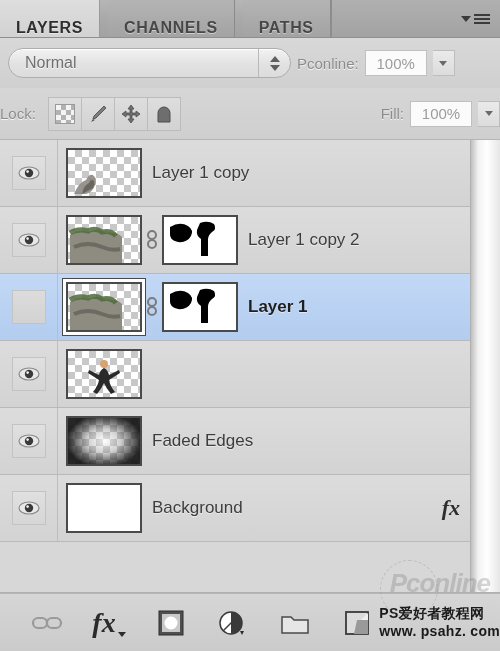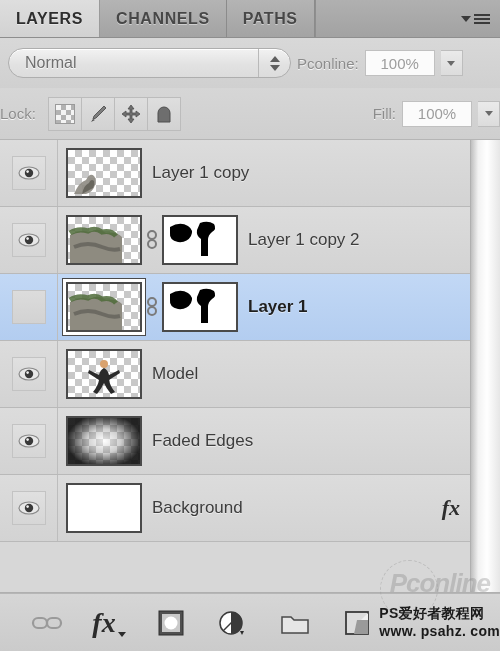--- a/index.html
+++ b/index.html
@@ -27,39 +27,40 @@
     height: 38px;
     background: linear-gradient(to bottom, #b6b6b6 0%, #a9a9a9 50%, #a2a2a2 100%);
     display: flex;
     align-items: stretch;
     position: relative;
     border-bottom: 1px solid #8e8e8e;
     flex: 0 0 auto;
   }
   .tab {
     display: flex;
-    align-items: center;
+    align-items: flex-end;
     justify-content: center;
     padding: 0 16px;
     font-size: 16px;
     font-weight: bold;
     letter-spacing: 0.6px;
     color: #3c3c3c;
     border-right: 1px solid #8b8b8b;
     text-shadow: 0 1px 0 rgba(255,255,255,0.45);
     cursor: default;
   }
   .tab.active {
     background: linear-gradient(to bottom, #dedede 0%, #d2d2d2 100%);
     color: #2e2e2e;
     border-right: 1px solid #9a9a9a;
   }
   .tab.inactive {
     background: linear-gradient(to bottom, #b4b4b4 0%, #a3a3a3 100%);
     color: #474747;
+    margin-left: 8px;
   }
   .tabfill {
     flex: 1;
     background: linear-gradient(to bottom, #b0b0b0 0%, #a2a2a2 100%);
     display: flex;
     align-items: center;
     justify-content: flex-end;
     padding-right: 10px;
     border-left: 1px solid #8e8e8e;
   }
@@ -129,21 +130,21 @@
     border-right: 5px solid transparent;
     border-top: 6px solid #5e5e5e;
   }
   .fieldlabel {
     font-size: 15px;
     color: #8c8c8c;
     text-shadow: 0 1px 0 rgba(255,255,255,0.8);
     white-space: nowrap;
   }
   .numfield {
-    width: 70px;
+    width: 62px;
     height: 26px;
     background: #fbfbfb;
     border: 1px solid #c0c0c0;
     display: flex;
     align-items: center;
     justify-content: center;
     font-size: 15px;
     color: #9d9d9d;
     cursor: text;
   }
@@ -546,21 +547,20 @@
       </div>
       <div class="thumbs">
         <div class="thumb">
           <div class="checker"></div>
           <svg width="72" height="46" viewBox="0 0 72 46" style="position:absolute;inset:0">
             <circle cx="36" cy="13" r="4" fill="#d9a26e"></circle>
             <path d="M36 17 q-4 2 -5 7 l-10 -5 l-1 3 l11 7 q-1 6 -6 12 l4 2 q5 -6 7 -11 q2 5 7 11 l4 -2 q-5 -6 -6 -12 l11 -7 l-1 -3 l-10 5 q-1 -5 -5 -7 Z" fill="#2a2a2a"></path>
           </svg>
         </div>
       </div>
-      <div class="layername">Model</div>
     </div>
 
     <div class="layerrow">
       <div class="eyecell">
         <div class="eyebox">
           <svg width="24" height="16" viewBox="0 0 24 16">
             <ellipse cx="12" cy="8" rx="10" ry="6" fill="#e8e8e8" stroke="#8a8a8a" stroke-width="1.2"></ellipse>
             <circle cx="12" cy="8" r="4.2" fill="#3a3a3a"></circle>
             <circle cx="10.6" cy="6.6" r="1.3" fill="#f2f2f2"></circle>
           </svg>

